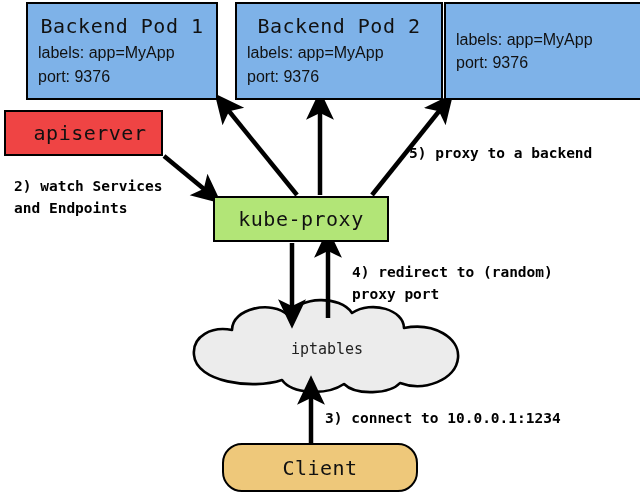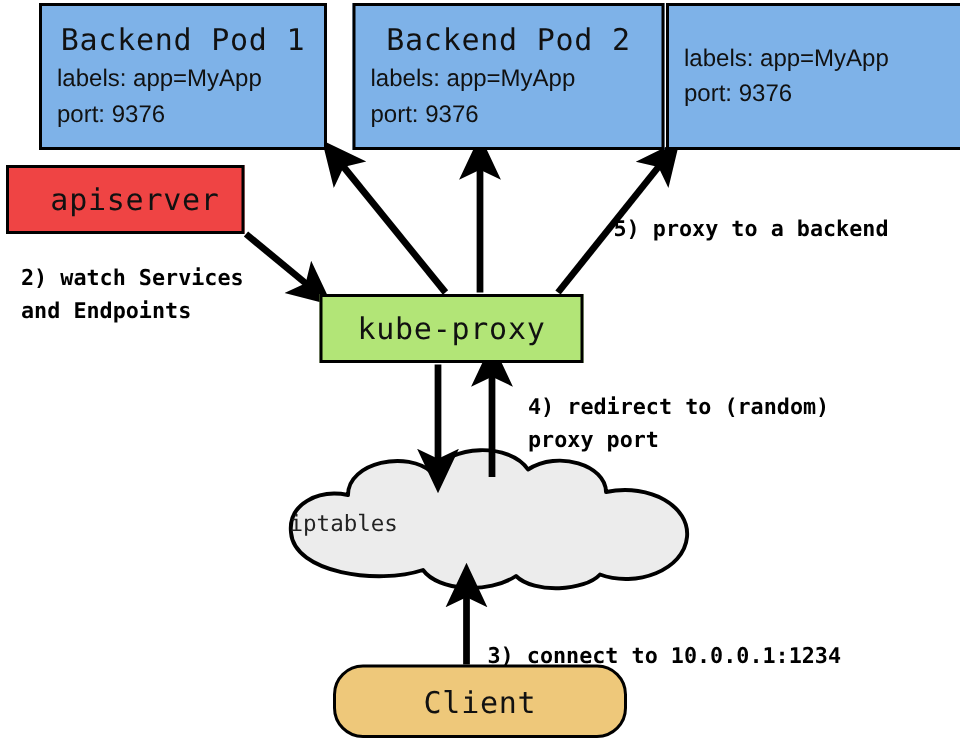--- a/index.html
+++ b/index.html
@@ -79,36 +79,37 @@
 
   .cloud-label {
     position: absolute;
     z-index: 3;
     font-family: "DejaVu Sans Mono", monospace;
     font-size: 15px;
     color: #222222;
     left: 193px;
     top: 340px;
     width: 268px;
+    text-align: center;
     pointer-events: none;
   }
 
   .step {
     position: absolute;
     z-index: 4;
     font-family: "DejaVu Sans Mono", monospace;
     font-weight: bold;
     font-size: 14.5px;
     line-height: 1.5;
     color: #000000;
     white-space: pre;
   }
   #step1 { left: 14px;  top: 176px; }
   #step2 { left: 66px;  top: 246px; }
-  #step3 { left: 325px; top: 408px; margin-top: 20px; }
+  #step3 { left: 325px; top: 408px; }
   #step4 { left: 352px; top: 246px; margin-top: 16px; }
   #step5 { left: 409px; top: 143px; }
 </style>
 </head>
 <body>
 
 <div id="canvas">
 
   <svg class="layer shapes" viewBox="0 0 640 494">
     <g>

